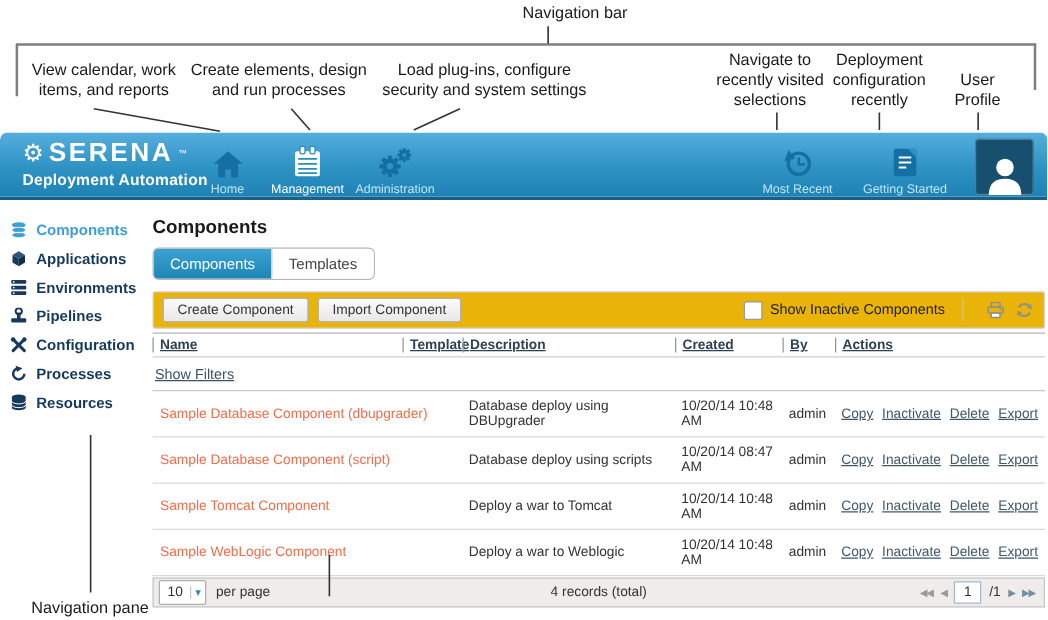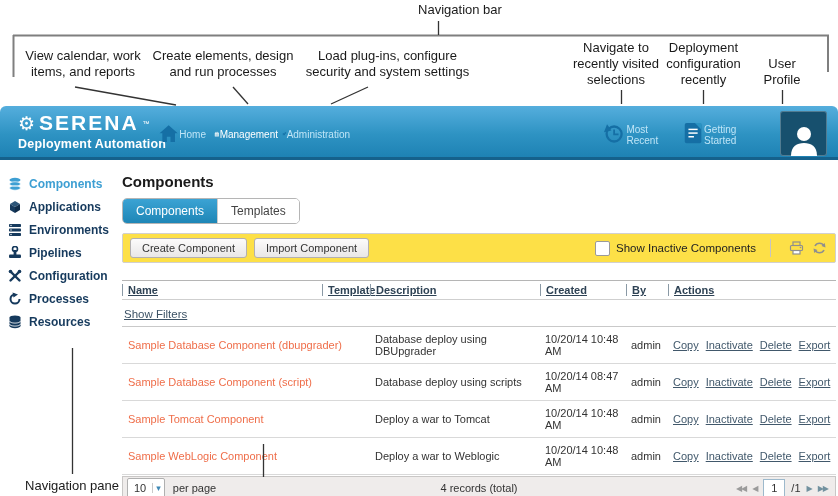--- a/index.html
+++ b/index.html
@@ -9,46 +9,46 @@
   .ann{font-size:13px;color:#1a1a1a;line-height:16px;text-align:center;white-space:pre-line;}
   #ann-lines{position:absolute;left:0;top:0;width:838px;height:496px;pointer-events:none;z-index:6;}
   
   #navbar{left:0;top:106px;width:838px;height:51px;background:linear-gradient(#55aedd,#2e93c3 55%,#1e82b4);border-bottom:3px solid #15618c;border-radius:6px 6px 0 0;z-index:2;}
   #brand{left:18px;top:5px;color:#fff;cursor:pointer;}
   #brand .line1{display:flex;align-items:center;gap:4px;}
   #brand .gear{font-size:19px;line-height:19px;}
   #brand .name{font-weight:bold;font-size:21px;letter-spacing:2px;}
   #brand .tm{font-size:7px;vertical-align:top;}
   #brand .sub{font-weight:bold;font-size:12.5px;margin-top:2px;letter-spacing:.2px;}
-  .navitem{position:absolute;top:5px;height:46px;display:flex;flex-direction:row;align-items:center;justify-content:flex-end;cursor:pointer;}
+  .navitem{position:absolute;top:5px;height:46px;display:flex;flex-direction:column;align-items:center;justify-content:flex-end;cursor:pointer;}
   .navitem .nlabel{font-size:10px;color:#bfe5f7;margin-top:1px;}
   .navitem.active .nlabel{color:#ffffff;}
   .navicon{display:block;}
   #nav-profile{position:absolute;left:780px;top:5px;width:47px;height:45px;background:#17506e;border-radius:3px;display:flex;align-items:flex-end;justify-content:center;cursor:pointer;box-shadow:0 0 0 1px rgba(255,255,255,.25) inset;}
   
   #sidebar{left:8px;top:172px;width:110px;z-index:2;}
   .sideitem{display:flex;align-items:center;gap:7px;height:23px;font-weight:bold;font-size:12px;color:#163a5d;cursor:pointer;}
   .sideitem.active{color:#3d9fd3;}
   .sideitem svg{flex:0 0 auto;}
   
   #main{left:122px;top:170px;width:714px;z-index:2;}
   #page-title{font-size:15px;font-weight:bold;color:#1a1a1a;margin:3px 0 8px 0;}
   #tabs{display:inline-flex;border:1px solid #b5b5b5;border-radius:5px;overflow:hidden;background:#fff;}
   .tab{padding:5px 13px;font-size:12px;color:#444;cursor:pointer;background:#fff;}
   .tab.active{background:linear-gradient(#3ba3d4,#1e86b6);color:#fff;}
   .tab + .tab{border-left:1px solid #ccc;}
-  #toolbar{margin-top:9px;height:30px;background:#fde047;border:1px solid #d2d0cf;border-radius:2px;display:flex;align-items:center;box-sizing:border-box;}
+  #toolbar{margin-top:9px;height:30px;background:#eab308;border:1px solid #d2d0cf;border-radius:2px;display:flex;align-items:center;box-sizing:border-box;}
   .btn{margin-left:7px;padding:3px 11px;font-size:11px;color:#333;background:linear-gradient(#fcfbfb,#e9e7e7);border:1px solid #b3b0b0;border-radius:3px;cursor:pointer;font-family:"Liberation Sans",sans-serif;}
   #toolbar-right{margin-left:auto;display:flex;align-items:center;margin-right:8px;gap:0;}
   #chk{width:13px;height:13px;background:#fff;border:1px solid #9a9a9a;border-radius:2px;cursor:pointer;}
   #chk-label{font-size:11.5px;color:#222;margin-left:6px;cursor:pointer;}
   #tb-divider{width:1px;height:18px;background:#c6c4c4;margin:0 10px 0 14px;}
   .tool-icon{cursor:pointer;margin-left:8px;display:flex;align-items:center;}
   
-  #table{margin-top:17px;}
+  #table{margin-top:3px;}
   .trow{display:grid;grid-template-columns:200px 48px 170px 86px 42px 1fr;align-items:center;}
   #thead{border-top:1px solid #b5b5b5;border-bottom:1px solid #cfcfcf;padding:3px 0;}
   #thead .th{font-size:11px;font-weight:bold;color:#2e4254;border-left:1px solid #8a99a5;padding-left:5px;cursor:pointer;}
   #thead .th span{text-decoration:underline;}
   #showfilters-row{border-bottom:1px solid #c9c9c9;padding:4px 0 4px 2px;}
   #showfilters{font-size:11.5px;color:#3c5265;text-decoration:underline;cursor:pointer;}
   .drow{border-bottom:1px solid #d9d9d9;padding:6px 0;min-height:20px;font-size:11px;color:#333;}
   .drow .cell{padding-left:5px;}
   .drow .name{padding-left:6px;grid-column:1 / span 2;}
   .drow .name a{color:#ef6e4a;cursor:pointer;}

